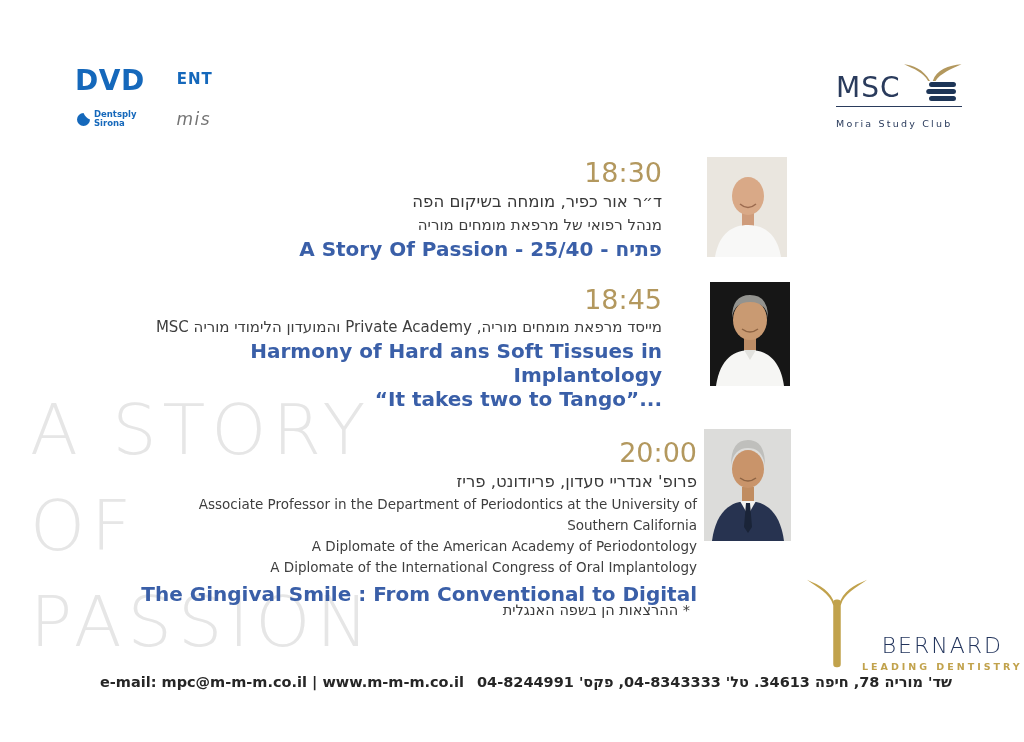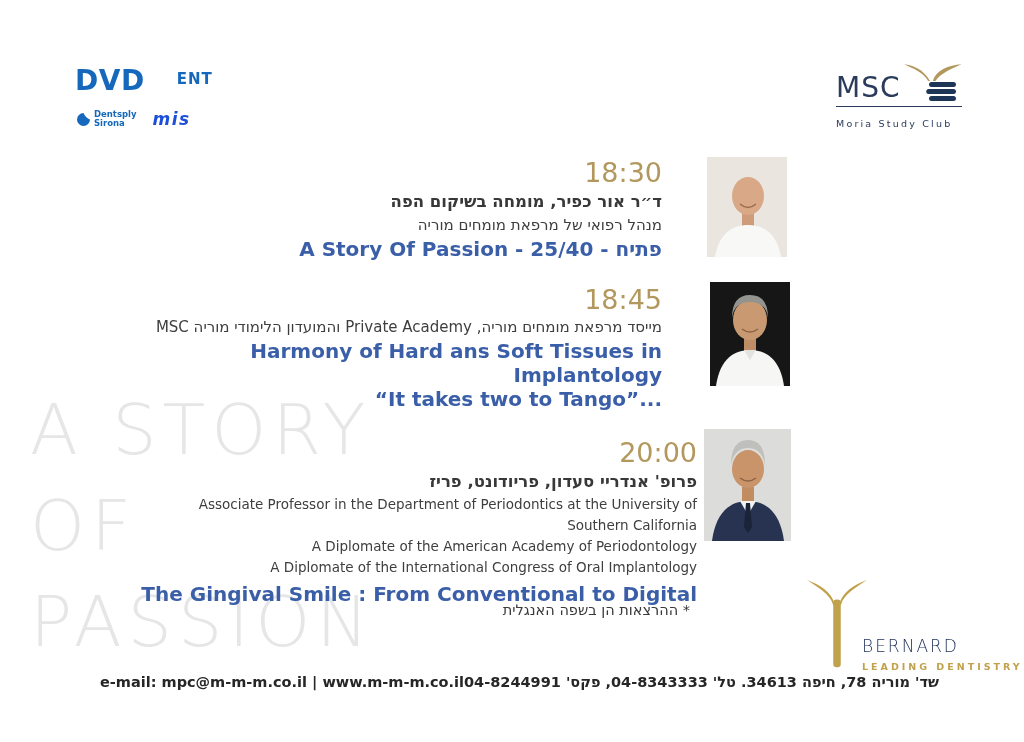--- a/index.html
+++ b/index.html
@@ -12,59 +12,59 @@
                line-height:96px; letter-spacing:6px; font-weight:300; white-space:nowrap; }
 
   
   .dvdent-block { position:absolute; left:75px; top:64px; }
   .dvdent-word { color:#1568bb; font-weight:800; white-space:nowrap; }
   .dvdent-word .dvd { font-size:28px; letter-spacing:0.5px; }
   .dvdent-word .ent { font-size:15px; letter-spacing:1px; vertical-align:6px;margin-left:32px; }
   .partners { display:flex; align-items:center; gap:16px; margin-top:12px; margin-left:2px; }
   .dentsply { display:flex; align-items:center; gap:4px; color:#1568bb; }
   .ds-text { font-size:8.5px; font-weight:700; line-height:9.5px; }
-  .mis { color:#1d4ed8; font-size:17px; font-weight:700; font-style:italic; letter-spacing:1.5px; }
+  .mis { color:#737373; font-size:17px; font-weight:400; font-style:italic; letter-spacing:1.5px;margin-left:24px; }
 
   
   .msc-block { position:absolute; left:836px; top:62px; width:126px; }
   .msc-top { display:flex; align-items:flex-end; gap:4px;justify-content:center; }
   .msc-abbr { font-size:28px; color:#2a3b5c; letter-spacing:1px; line-height:1; font-weight:400; }
   .msc-book { width:58px; height:40px; }
   .msc-divider { border-top:1.5px solid #2a3b5c; margin-top:4px; }
   .msc-name { font-size:9.5px; letter-spacing:2.2px; color:#2a3b5c; margin-top:11px; white-space:nowrap; }
 
   
   .session { position:absolute; text-align:right; }
   .time   { font-size:27px; line-height:33px; color:#b3985e;margin-top:9px; }
-  .s-name { font-size:16.5px; font-weight:700; line-height:25px; color:#383838; }
+  .s-name { font-size:16.5px; font-weight:400; line-height:25px; color:#383838; }
   .s-line { font-size:15px; line-height:23px; color:#3e3e3e; }
   .s-topic{ font-size:20px; font-weight:700; line-height:24px; color:#3a5fa8; }
   #s1 { top:147px; right:362px; width:440px; }
   #s2 { top:274px; right:362px; width:530px; }
   #s3 { top:427px; right:327px; width:580px; }
   #s3 .s-line { font-size:13.5px; line-height:21px; white-space:nowrap; }
   #s3 .s-topic { margin-top:4px; }
 
   .photo { position:absolute; }
   #p1 { left:707px; top:157px; width:80px; height:100px; }
   #p2 { left:710px; top:282px; width:80px; height:104px; }
   #p3 { left:704px; top:429px; width:87px; height:112px; }
 
   .footnote { position:absolute; top:602px; right:334px; font-size:14.5px; color:#3a3a3a; }
 
   
   .dahan { position:absolute; left:806px; top:576px; display:flex; align-items:flex-end; }
   .dahan-branch { width:62px; height:96px; margin-right:-6px; }
   .dahan-text { text-align:left; }
-  .dahan-first { color:#22345c; font-size:17px; letter-spacing:2px; font-weight:300; line-height:22px; }
+  .dahan-first { color:#22345c; font-size:22px; letter-spacing:2px; font-weight:300; line-height:22px;text-align:center; }
   .dahan-last  { color:#22345c; font-size:26px; letter-spacing:2px; font-weight:800; line-height:27px; }
   .dahan-tag   { color:#c1a24c; font-size:9.5px; letter-spacing:3px; font-weight:700; margin-top:4px; }
 
   
-  .footer { position:absolute; left:100px; top:674px; display:flex; gap:0; align-items:flex-start;
+  .footer { position:absolute; left:100px; top:674px; display:flex; gap:13px; align-items:flex-start;
             font-weight:700; font-size:14.5px; color:#262626; white-space:nowrap; }
 </style>
 </head>
 <body>
 
 <div class="page">
 
   <div class="watermark">
     <div>A STORY</div>
     <div>OF</div>

